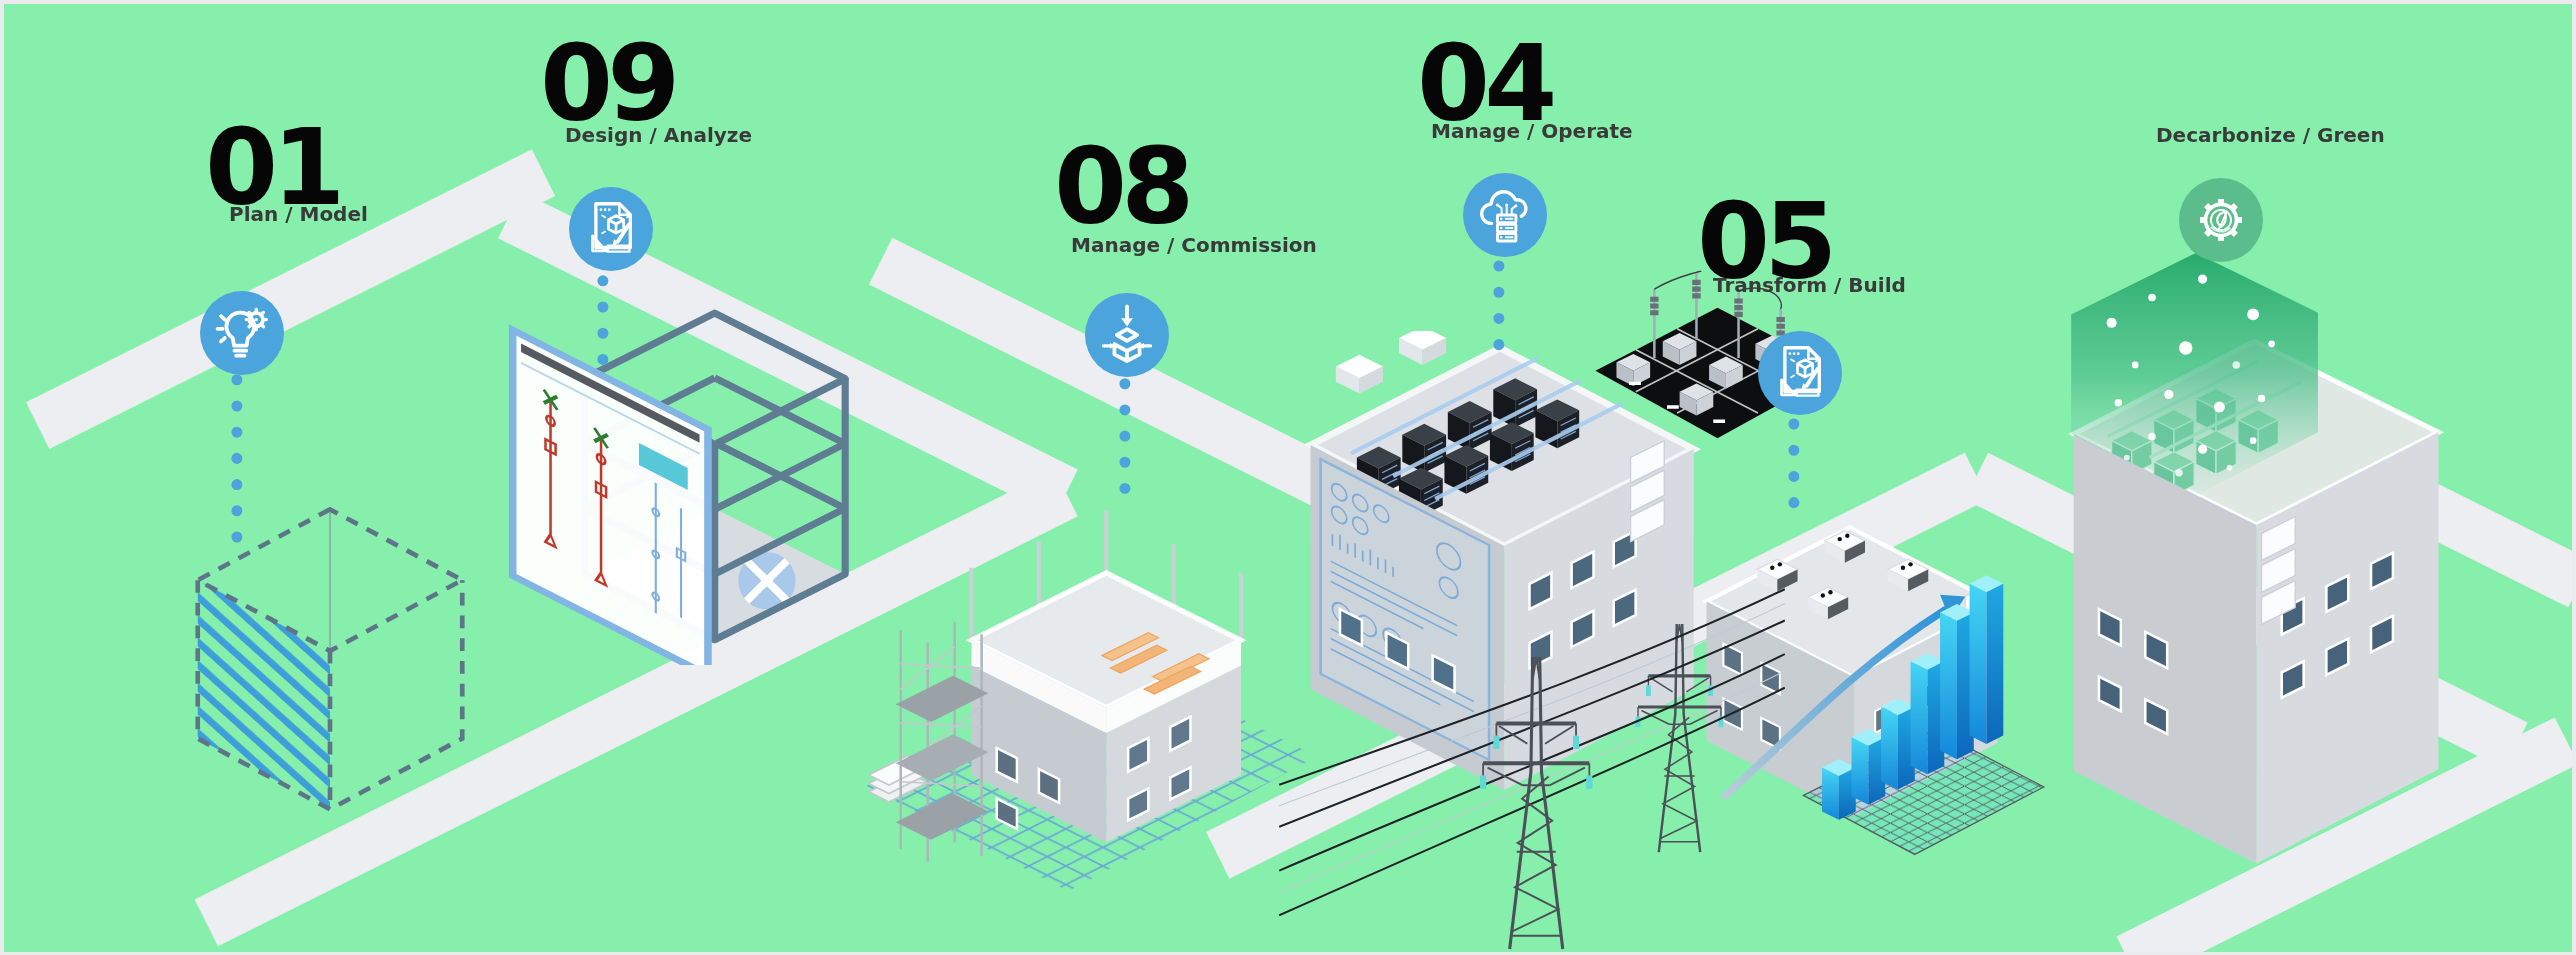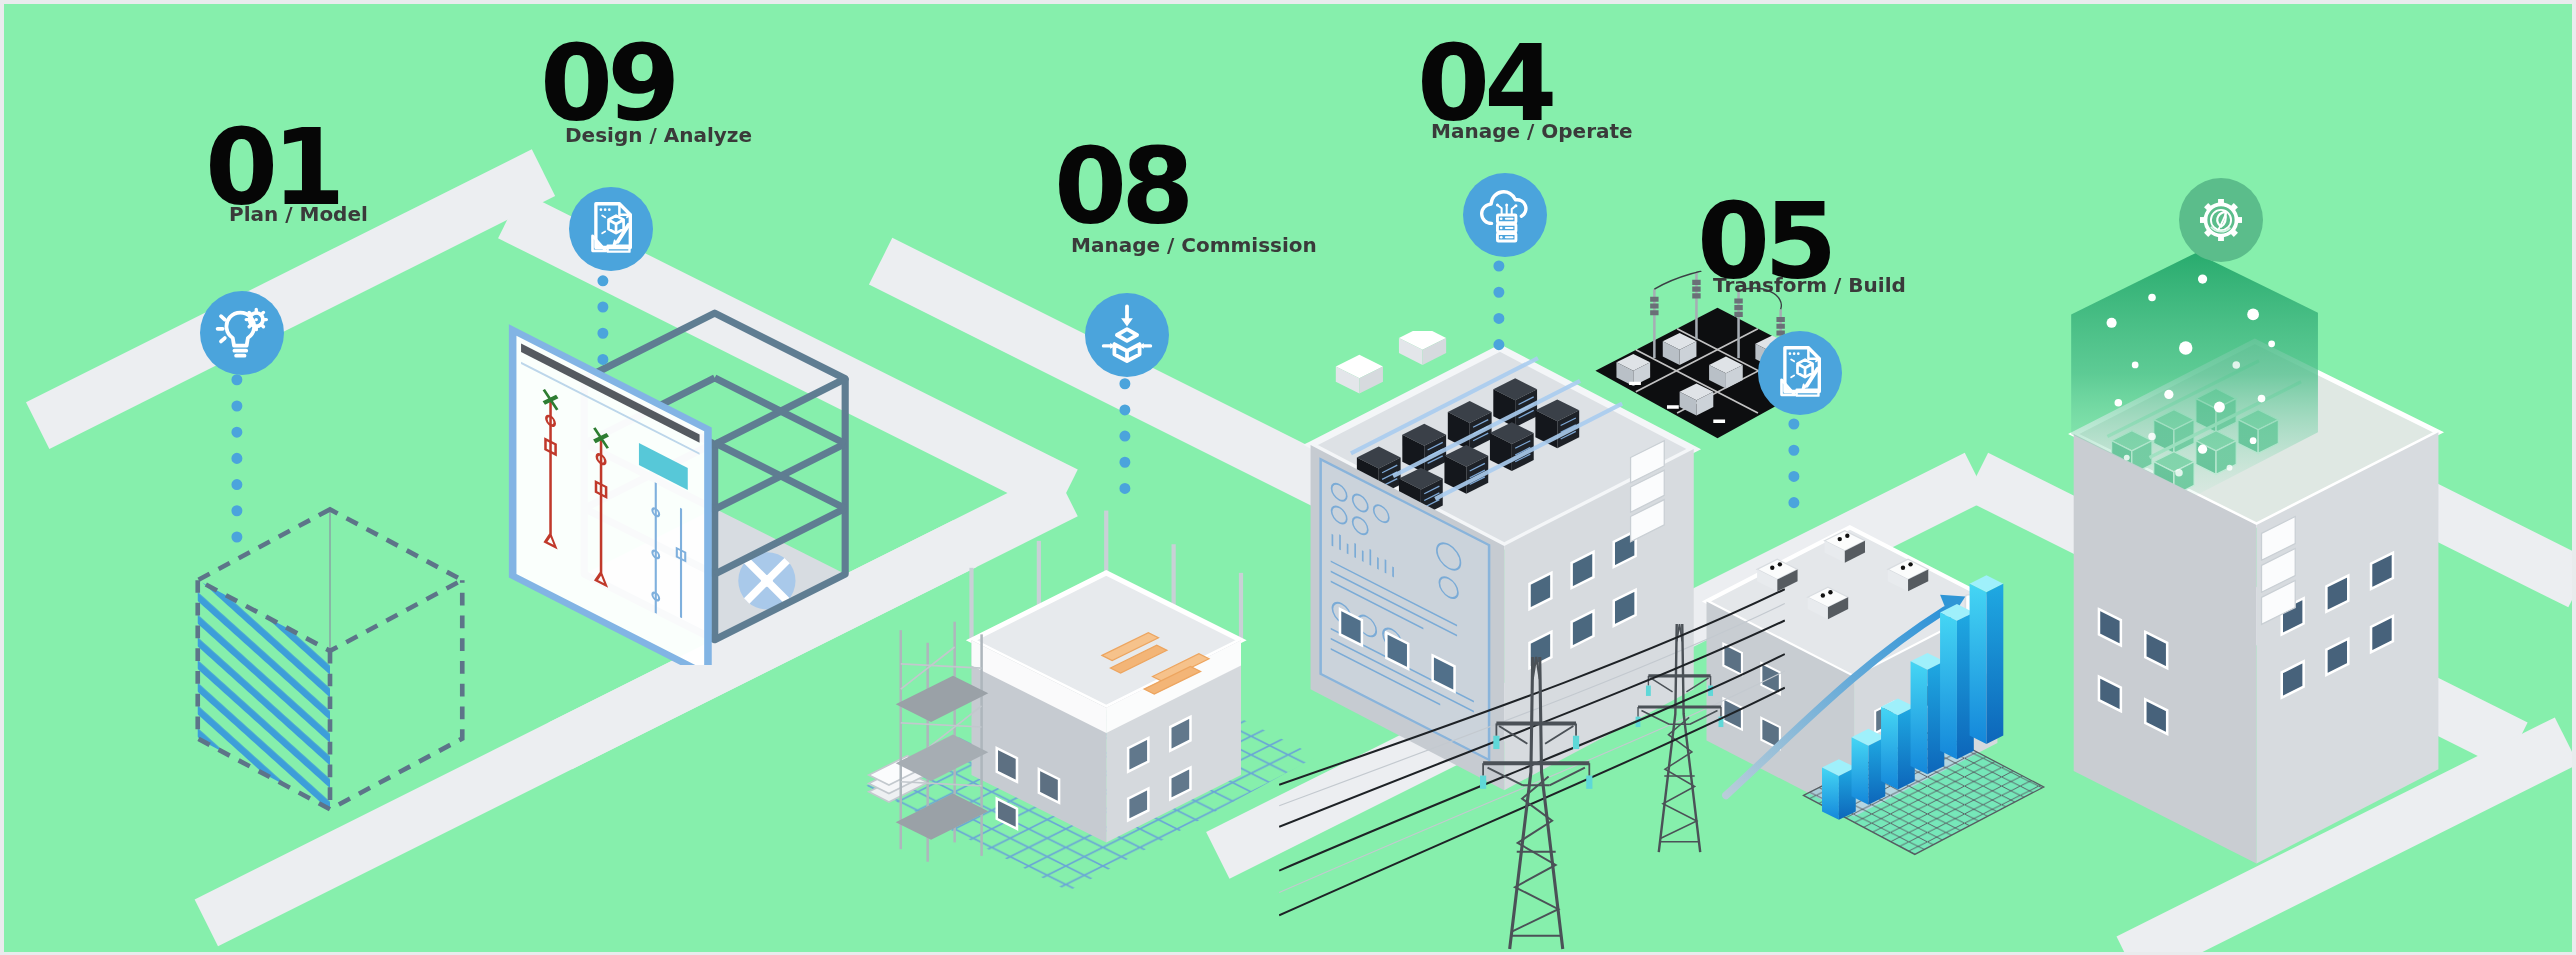--- a/index.html
+++ b/index.html
@@ -603,20 +603,21 @@
           <polygon points="332,123 352,113 352,277 332,287" fill="url(#barR)"></polygon>
         </g>
       <g>
           <polygon points="347,79 367,69 387,79 367,89" fill="#9ff0fb"></polygon>
           <polygon points="347,79 367,89 367,269 347,259" fill="url(#barL)"></polygon>
           <polygon points="367,89 387,79 387,259 367,269" fill="url(#barR)"></polygon>
         </g>
     </g>
   </svg>
 
+  <div class="lbl" style="left:2152px;top:121px">Decarbonize / Green</div>
   <div class="icon" style="left:2175px;top:174px">
     <svg width="84" height="84" viewBox="0 0 100 100">
       <circle cx="50" cy="50" r="50" fill="#5BBD8B"></circle>
       <g stroke="#fff" fill="none" stroke-linecap="butt">
         <g stroke-width="7">
           <line x1="68.5" y1="50" x2="75" y2="50"></line>
             <line x1="63.1" y1="63.1" x2="67.7" y2="67.7"></line>
           <line x1="50" y1="68.5" x2="50" y2="75"></line>
             <line x1="36.9" y1="63.1" x2="32.3" y2="67.7"></line>
           <line x1="31.5" y1="50" x2="25" y2="50"></line>

